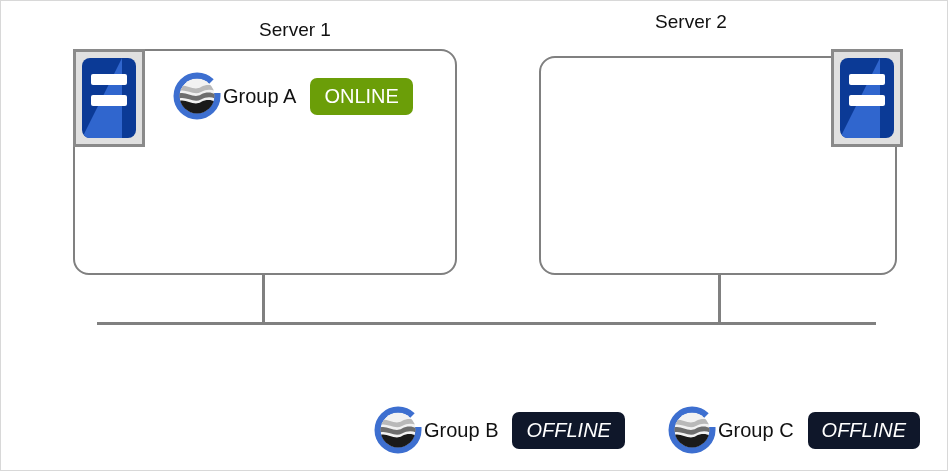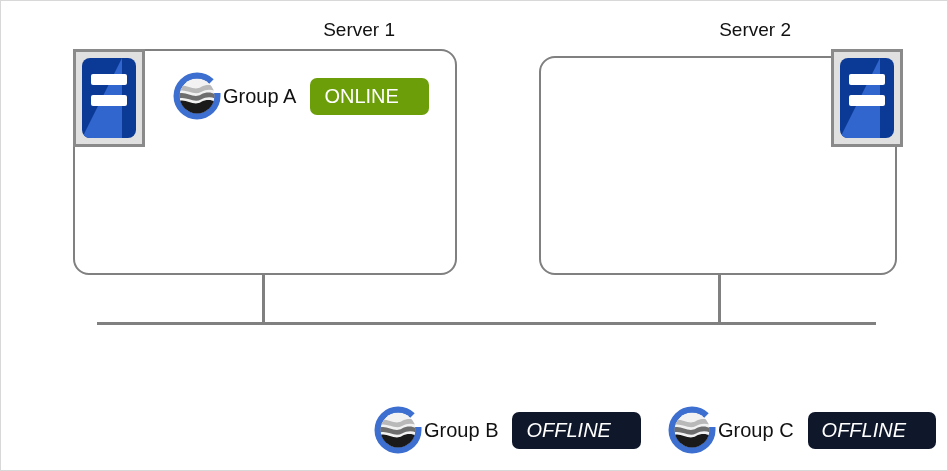--- a/index.html
+++ b/index.html
@@ -23,21 +23,21 @@
     overflow: hidden;
   }
 
   
   .server-title {
     position: absolute;
     font-size: 19px;
     line-height: 19px;
     color: #111111;
     white-space: nowrap;
-    text-align: right;
+    text-align: center;
     letter-spacing: 0px;
   }
 
   
   .server-box {
     position: absolute;
     background: #ffffff;
     border: 2.5px solid #808080;
     border-radius: 16px;
     box-sizing: border-box;
@@ -111,21 +111,21 @@
     margin-right: 14px;
     white-space: nowrap;
   }
 
   
   .badge {
     display: inline-block;
     font-size: 20px;
     line-height: 20px;
     color: #ffffff;
-    padding: 8px 30px 9px 14px;
+    padding: 8px 14px 9px 14px;
     border-radius: 7px;
     white-space: nowrap;
   }
   .badge.online  { background: #6b9e08; }
   .badge.offline { background: #0f172a; font-style: italic; }
 
   
   .glogo { display: block; }
 </style>
 </head>
@@ -164,21 +164,21 @@
   </div>
 
   <div class="group-entry" style="left:170px; top:69px;">
     <svg class="glogo" width="52" height="52">
       <use href="#glogo-symbol" x="0" y="0" width="52" height="52"></use>
     </svg>
     <span class="group-label">Group A</span>
     <span class="badge online">ONLINE</span>
   </div>
 
-  <div class="server-title" style="left:590px; top:19px; width:200px;">Server 2</div>
+  <div class="server-title" style="left:590px; top:11px; width:200px;">Server 2</div>
 
   <div class="server-box" style="left:538px; top:55px; width:358px; height:219px;"></div>
 
   <div class="server-icon" style="left:830px; top:48px;">
     <div class="chassis">
       <div class="bar b1"></div>
       <div class="bar b2"></div>
     </div>
   </div>
 

